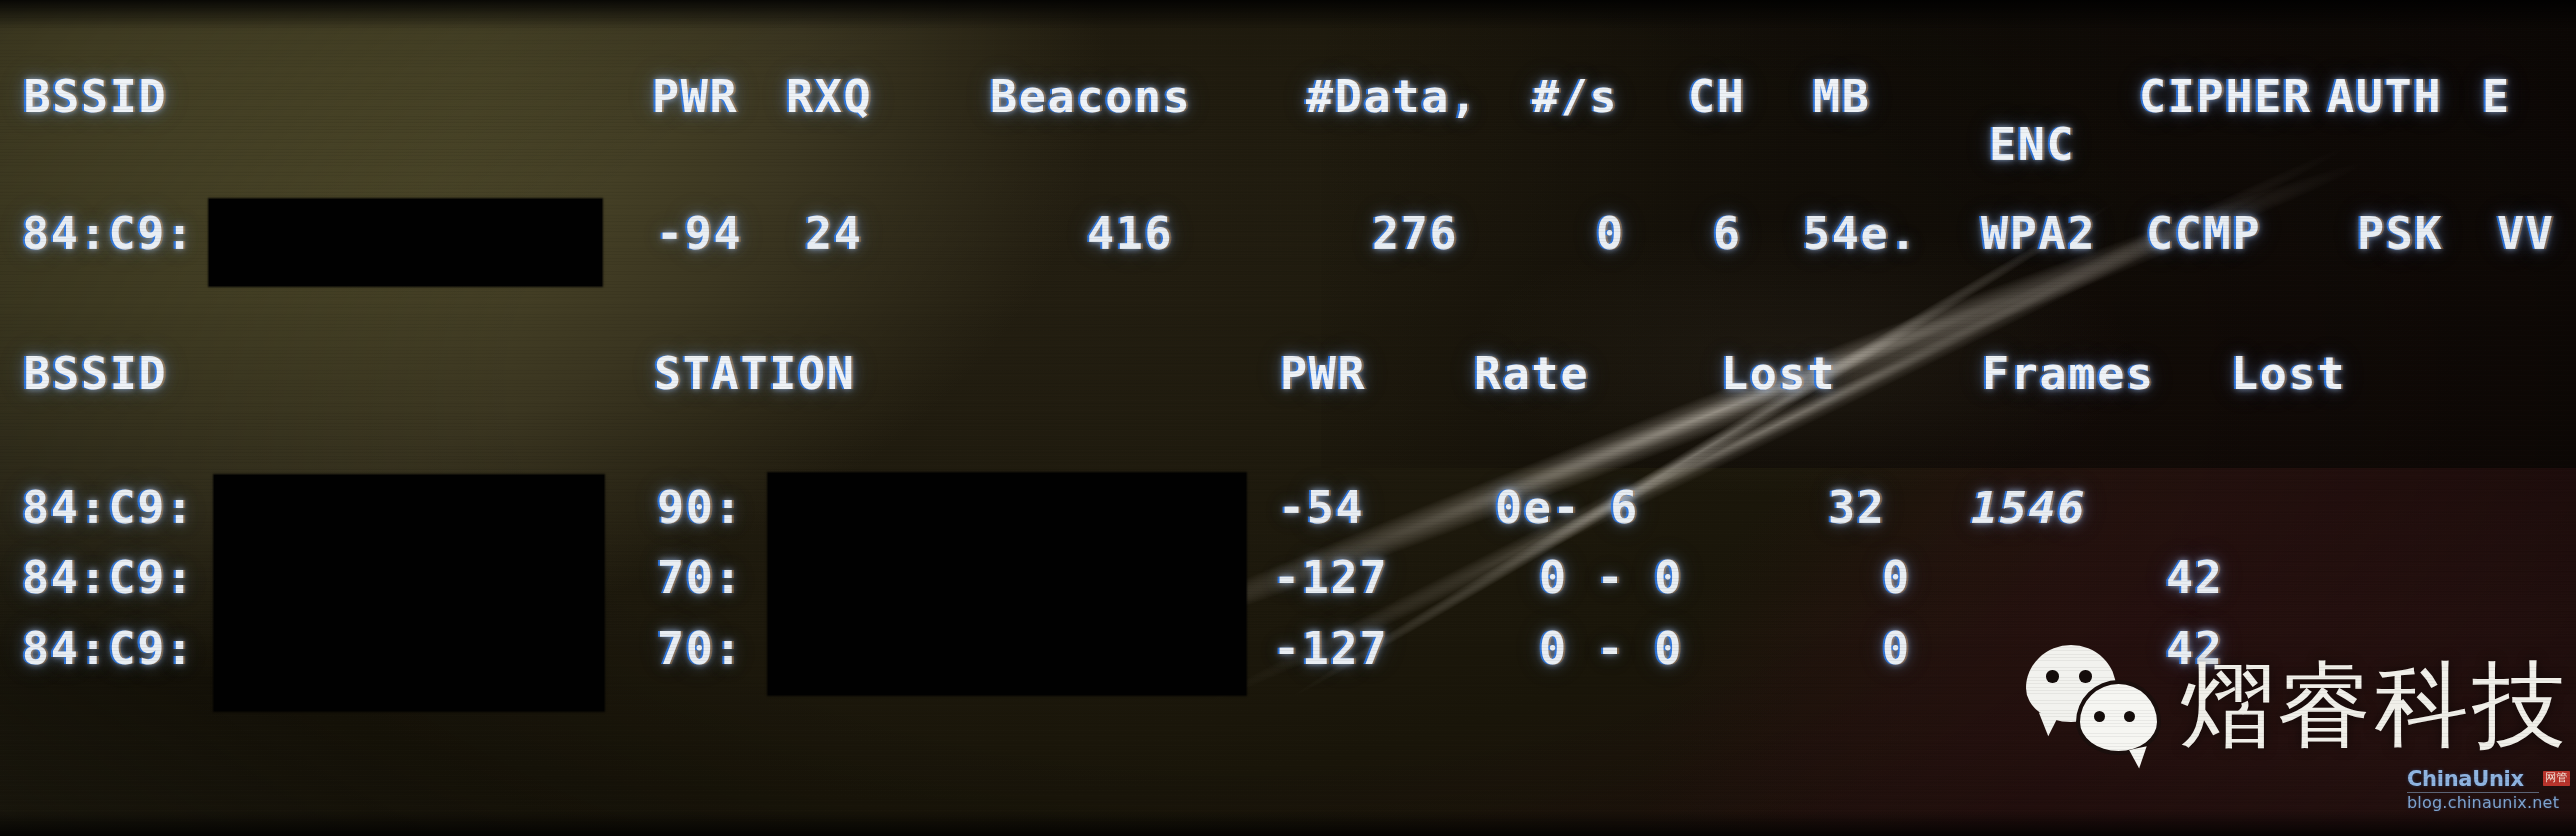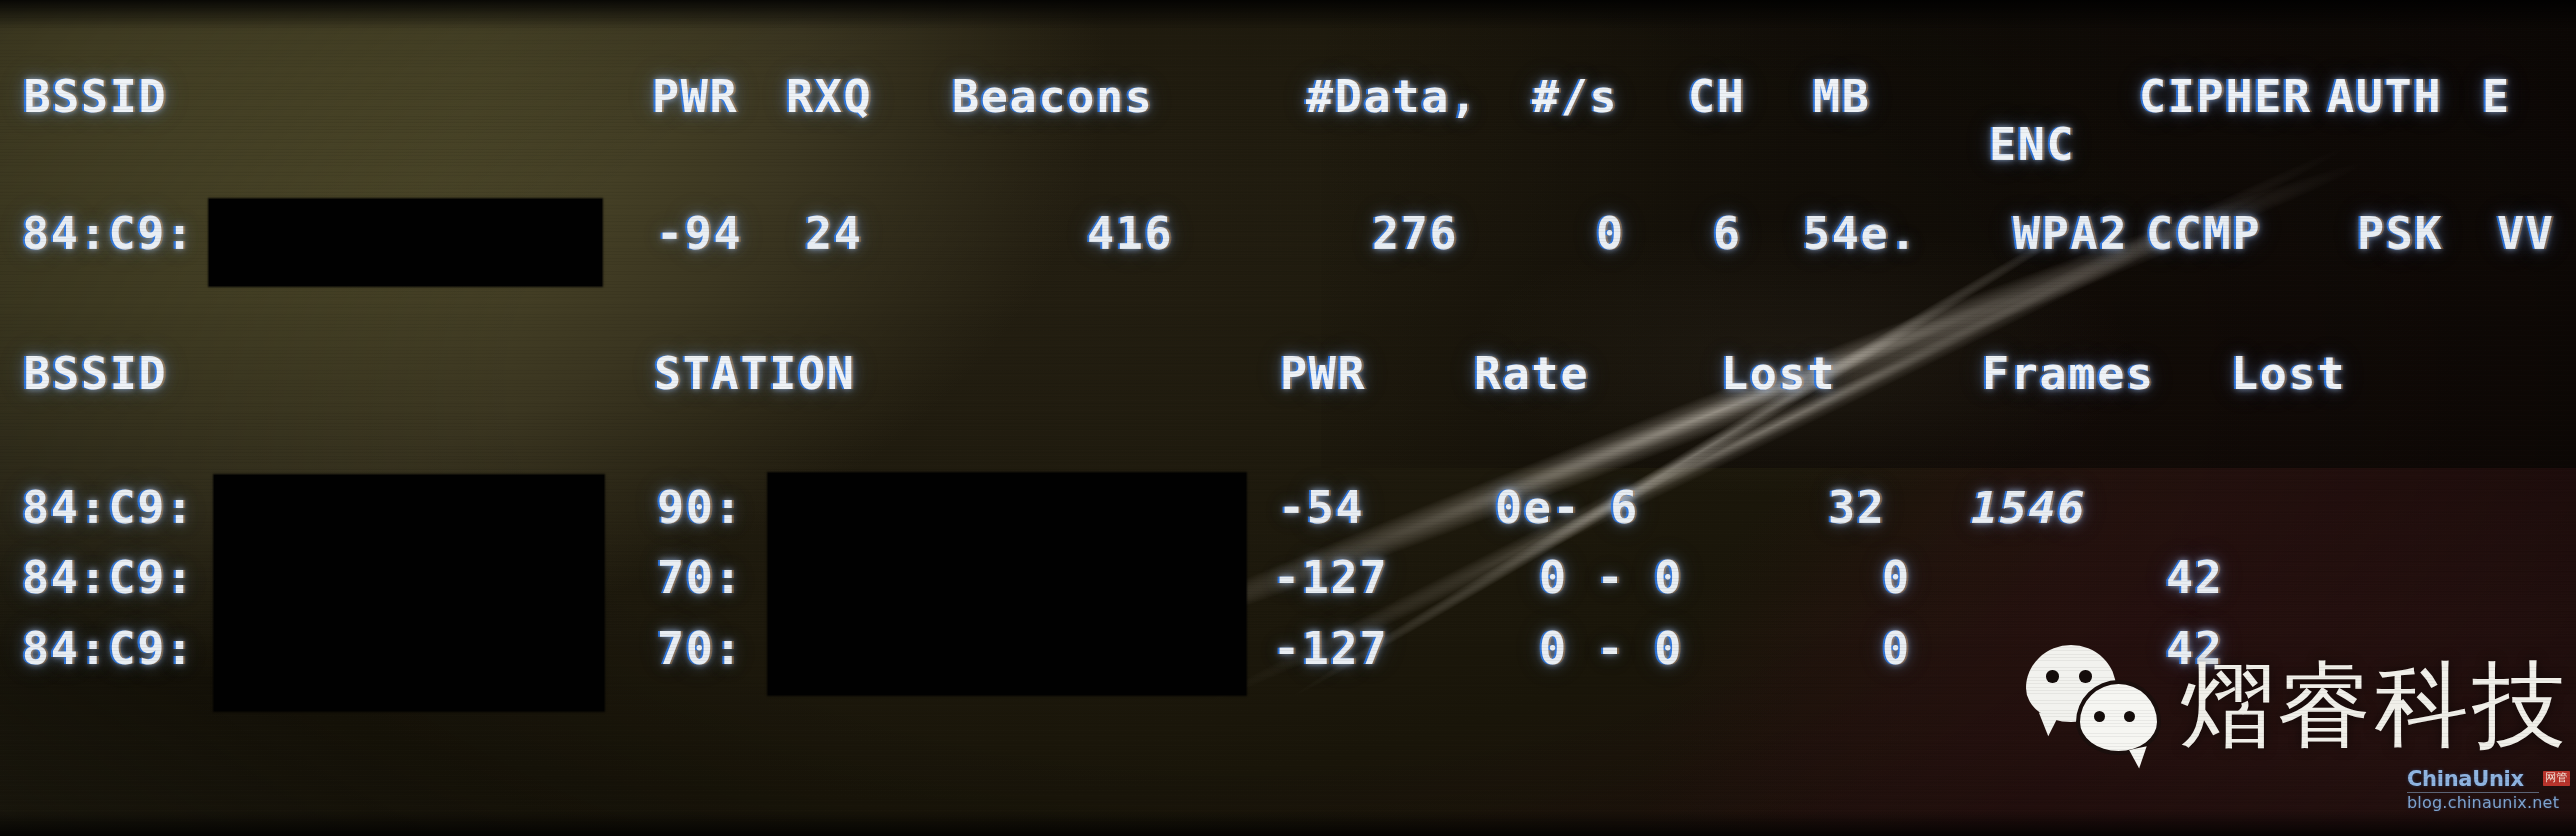--- a/index.html
+++ b/index.html
@@ -111,41 +111,41 @@
   <div class="glare glare-1"></div>
   <div class="glare glare-2"></div>
   <div class="glare glare-3"></div>
 
   <div class="term">
 
     <div class="row" style="top:74px;">
       <span class="cell hdr" style="left:23.4px;">BSSID</span>
       <span class="cell hdr" style="left:652px;">PWR</span>
       <span class="cell hdr" style="left:786px;">RXQ</span>
-      <span class="cell hdr" style="left:952px;text-align:right;">Beacons</span>
+      <span class="cell hdr" style="left:990px;text-align:right;">Beacons</span>
       <span class="cell hdr" style="left:1306px;">#Data,</span>
       <span class="cell hdr" style="left:1532px;">#/s</span>
       <span class="cell hdr" style="left:1688px;">CH</span>
       <span class="cell hdr" style="left:1813px;">MB</span>
       <span class="cell hdr" style="left:1989px;margin-top:48px;">ENC</span>
       <span class="cell hdr" style="left:2139px;">CIPHER</span>
       <span class="cell hdr" style="left:2327px;">AUTH</span>
       <span class="cell hdr" style="left:2482px;">E</span>
     </div>
 
     <div class="row" style="top:211px;">
       <span class="cell" style="left:22px;">84:C9:</span>
       <span class="cell" style="left:656px;">-94</span>
       <span class="cell" style="left:805px;">24</span>
       <span class="cell" style="left:1087px;">416</span>
       <span class="cell" style="left:1372px;">276</span>
       <span class="cell" style="left:1596px;">0</span>
       <span class="cell" style="left:1713px;">6</span>
       <span class="cell" style="left:1803px;">54e.</span>
-      <span class="cell" style="left:1981px;margin-left:32px;">WPA2</span>
+      <span class="cell" style="left:1981px;">WPA2</span>
       <span class="cell" style="left:2146px;">CCMP</span>
       <span class="cell" style="left:2357px;">PSK</span>
       <span class="cell" style="left:2497px;">VV</span>
     </div>
 
     <div class="row" style="top:351px;">
       <span class="cell hdr" style="left:23.4px;">BSSID</span>
       <span class="cell hdr" style="left:654px;">STATION</span>
       <span class="cell hdr" style="left:1280px;">PWR</span>
       <span class="cell hdr" style="left:1474px;">Rate</span>

